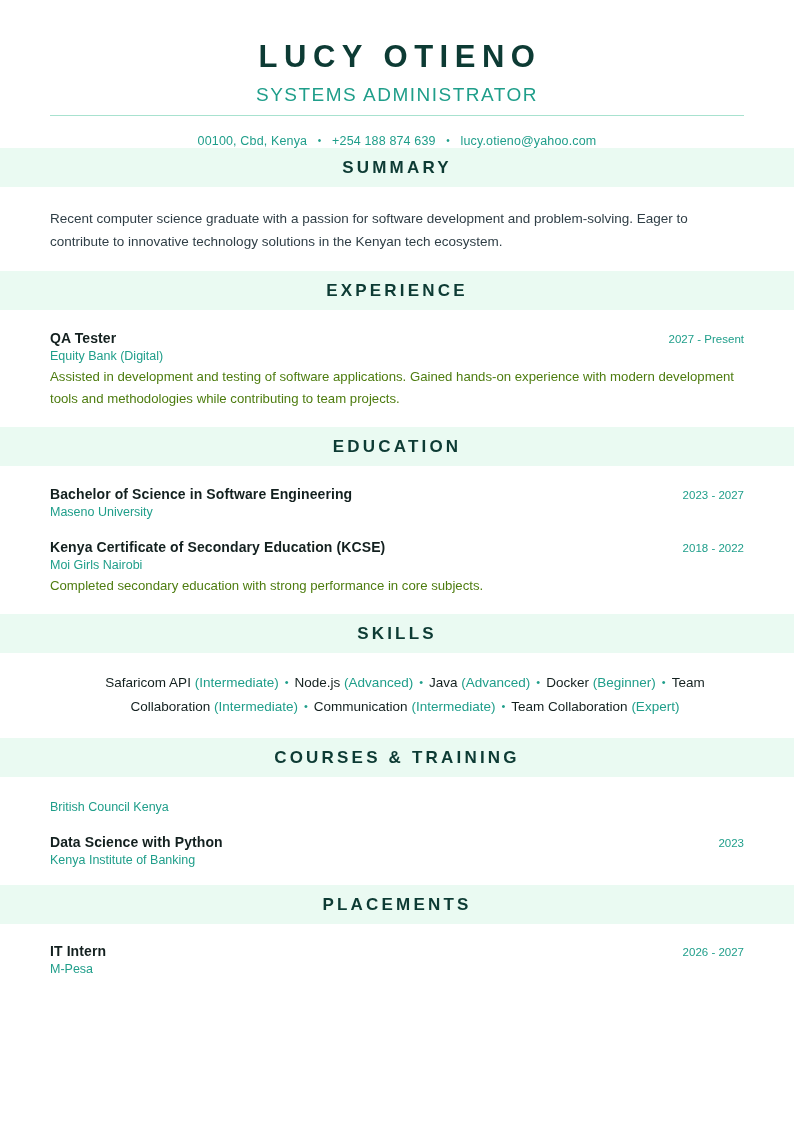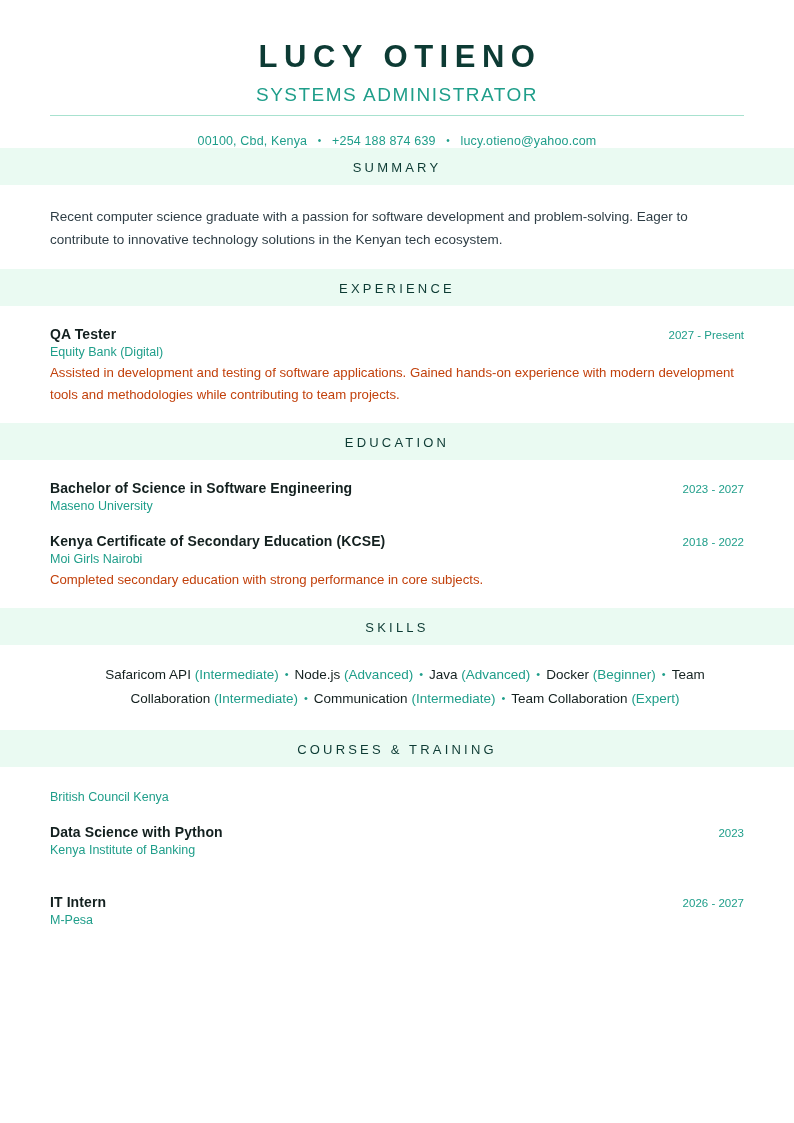--- a/index.html
+++ b/index.html
@@ -67,22 +67,22 @@
   }
 
   
   .section-bar {
     width: 100%;
     background: #eafaf2;
     text-align: center;
     padding: 10px 0 9px 0;
   }
   .section-bar-label {
-    font-size: 13px;
-    font-weight: 400;
+    font-size: 17px;
+    font-weight: 700;
     letter-spacing: 3.2px;
     color: #0d3b34;
     text-transform: uppercase;
   }
 
   
   .section-body {
     padding: 20px 50px 18px 50px;
   }
 
@@ -115,21 +115,21 @@
   }
   .entry-org {
     margin-top: 3px;
     font-size: 12.5px;
     color: #1f9e8a;
   }
   .entry-desc {
     margin-top: 3px;
     font-size: 13.2px;
     line-height: 1.62;
-    color: #c2410c;
+    color: #4d7c0f;
   }
 
   
   .skills-body {
     padding: 18px 50px 20px 50px;
     text-align: center;
     font-size: 13.5px;
     line-height: 1.72;
     color: #13201f;
     margin-left: 16px;
@@ -220,20 +220,23 @@
       </div>
       <div class="entry">
         <div class="entry-head">
           <div class="entry-title">Data Science with Python</div>
           <div class="entry-date">2023</div>
         </div>
         <div class="entry-org">Kenya Institute of Banking</div>
       </div>
     </div>
 
+  <div class="section-bar">
+    <span class="section-bar-label">PLACEMENTS</span>
+  </div>
   <div class="section-body tight-top" id="placements-list">
       <div class="entry">
         <div class="entry-head">
           <div class="entry-title">IT Intern</div>
           <div class="entry-date">2026 - 2027</div>
         </div>
         <div class="entry-org">M-Pesa</div>
       </div>
     </div>
 

